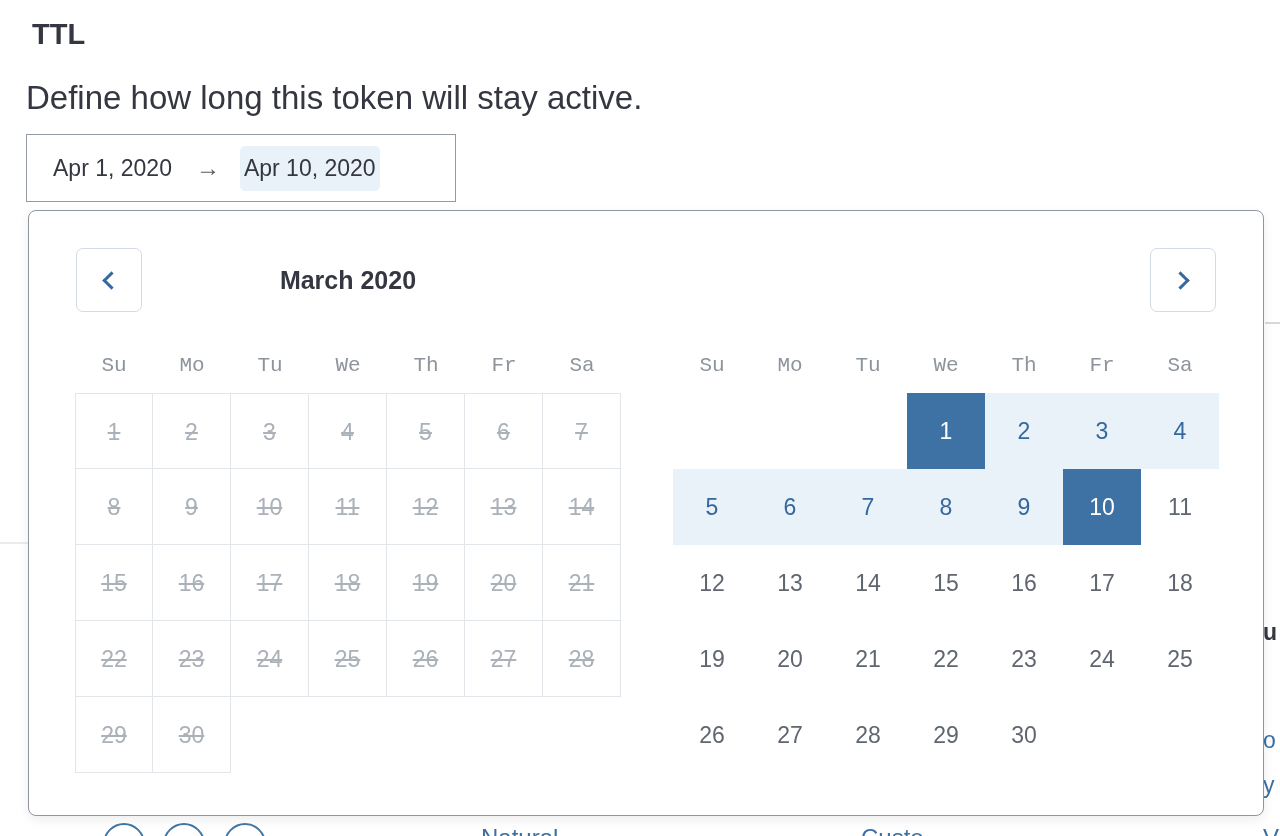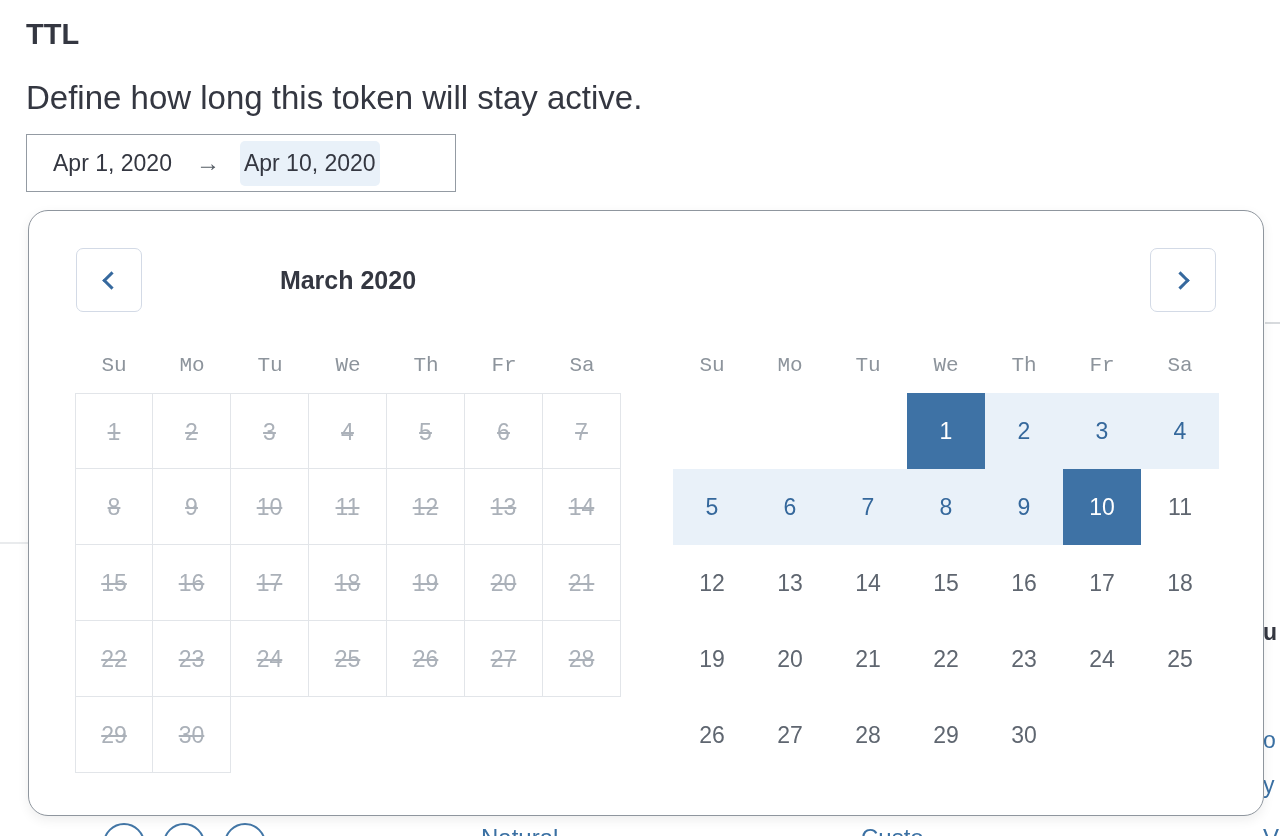--- a/index.html
+++ b/index.html
@@ -3,26 +3,26 @@
 <meta charset="utf-8">
 <style>
   * { margin:0; padding:0; box-sizing:border-box; }
   html,body { width:1280px; height:836px; }
   body {
     position:relative; overflow:hidden; background:#fff;
     font-family:"Liberation Sans", sans-serif; color:#343741;
   }
 
   
-  .page-title { position:absolute; left:26px; top:18px; font-size:29px; font-weight:700; color:#343741; }
+  .page-title { position:absolute; left:32px; top:18px; font-size:29px; font-weight:700; color:#343741; }
   .page-desc  { position:absolute; left:26px; top:79px; font-size:33px; color:#343741; }
 
   
   .date-input {
-    position:absolute; left:26px; top:134px; width:430px; height:58px;
+    position:absolute; left:26px; top:134px; width:430px; height:68px;
     border:1.5px solid #949ba3; background:#fff;
     display:flex; align-items:center; z-index:3;
   }
   .date-start { margin-left:26px; font-size:23px; color:#343741; white-space:nowrap; }
   .date-arrow { margin:0 20px 0 24px; font-size:24px; color:#545b63; }
   .date-end   {
     background:#e9f1f9; border-radius:5px; padding:9px 4px;
     font-size:23px; color:#343741; white-space:nowrap;
   }
 
@@ -37,21 +37,21 @@
   .bfrag-1 { left:481px; } .bfrag-2 { left:861px; } .bfrag-3 { left:1263px; }
   .circle-btn {
     position:absolute; top:823px; width:42px; height:42px;
     border:2.5px solid #4377a7; border-radius:50%; background:#fff;
   }
   .circle-1 { left:103px; } .circle-2 { left:163px; } .circle-3 { left:224px; }
 
   
   .popup {
     position:absolute; left:28px; top:210px; width:1236px; height:606px;
-    background:#fff; border:1.5px solid #8f969e; border-radius:20px;
+    background:#fff; border:1.5px solid #8f969e; border-radius:8px;
     box-shadow:0 4px 12px rgba(0,0,0,.07); z-index:2;
   }
   .nav-btn {
     position:absolute; top:37px; width:66px; height:64px;
     border:1px solid #d3dae6; border-radius:7px; background:#fff;
     display:flex; align-items:center; justify-content:center; cursor:pointer;
   }
   .nav-prev { left:47px; } .nav-next { left:1121px; }
   .chev { width:13px; height:13px; border-style:solid; border-color:#36699e; display:block; }
   .chev-left  { border-width:0 0 3px 3px; transform:rotate(45deg);  margin-left:5px; }

